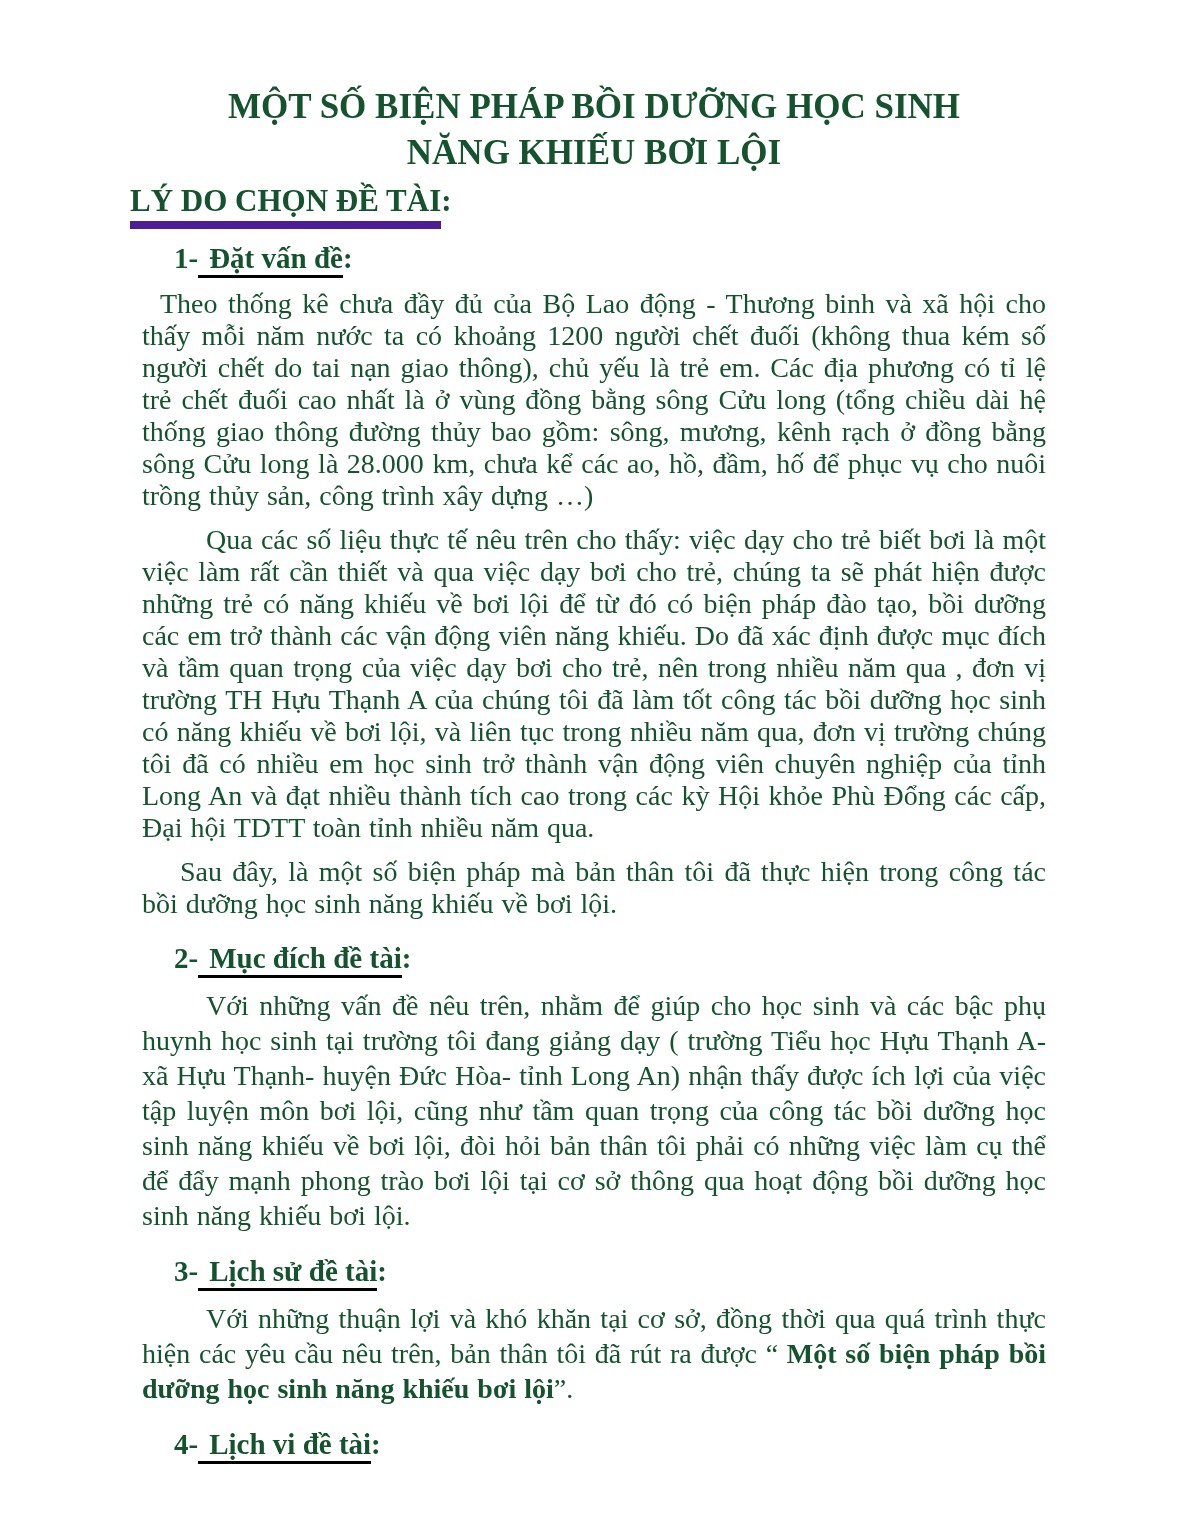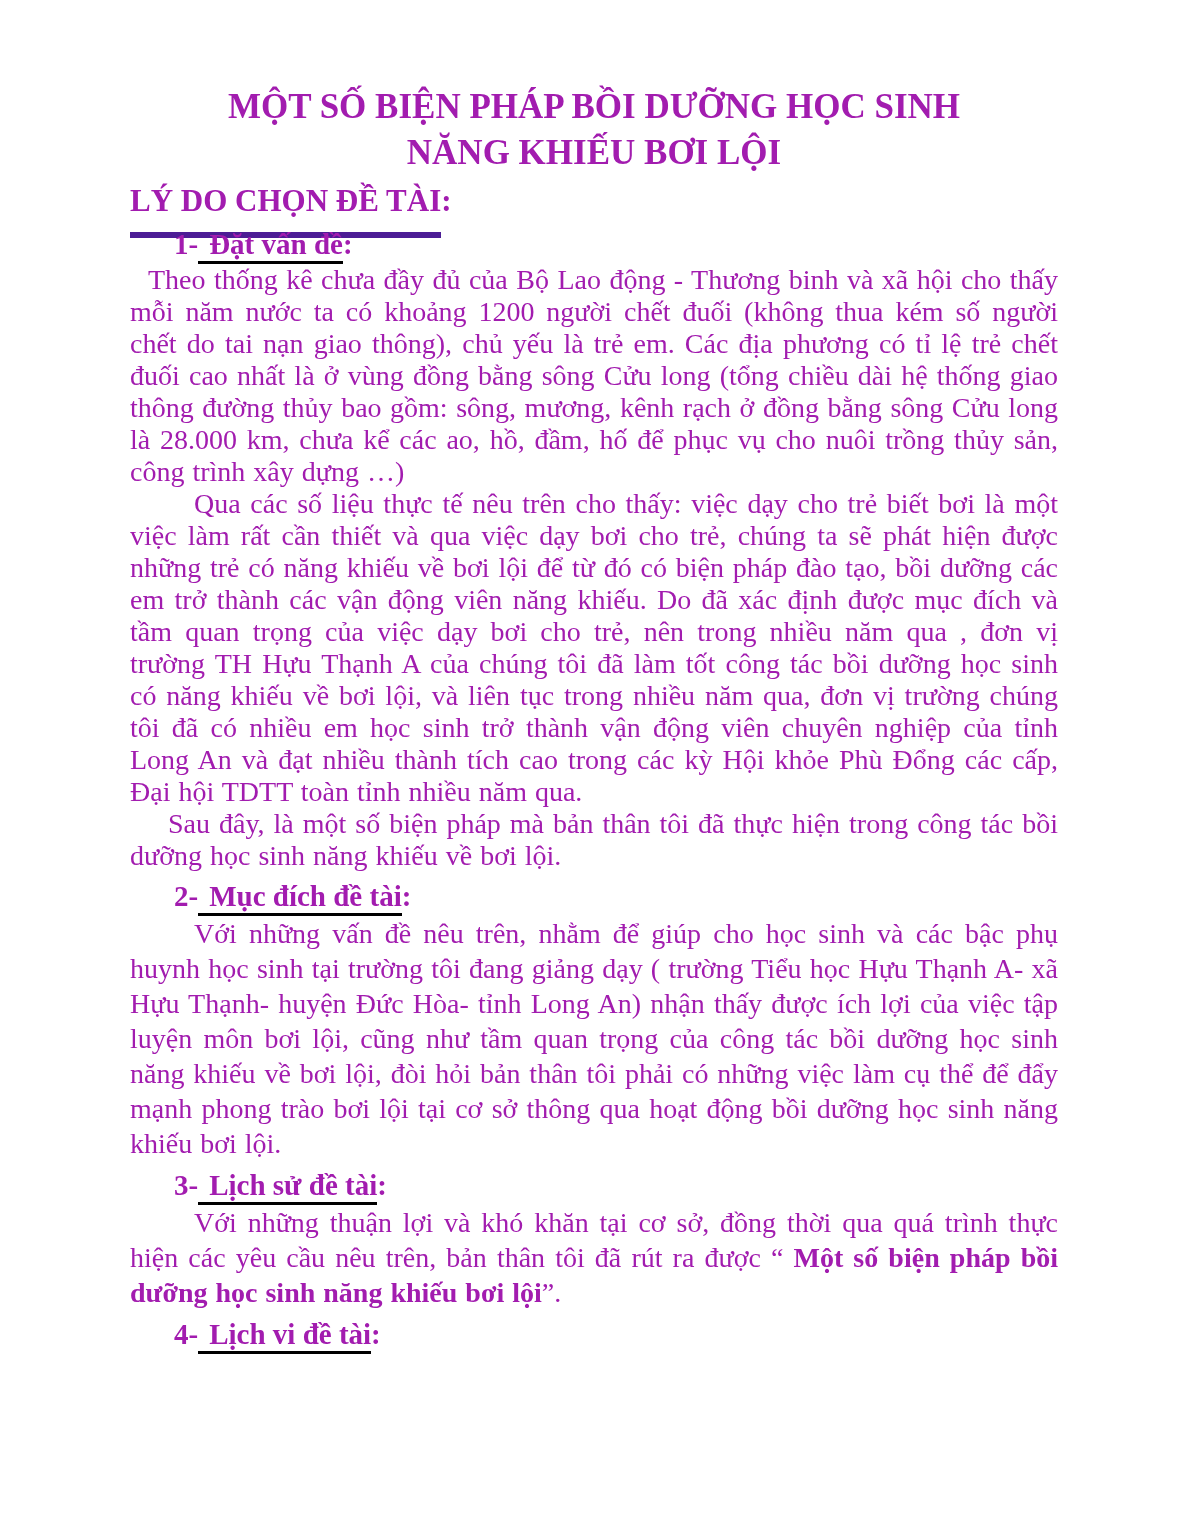--- a/index.html
+++ b/index.html
@@ -5,21 +5,21 @@
   html, body {
     margin: 0;
     padding: 0;
     background: #ffffff;
   }
   .page {
     position: relative;
     width: 1190px;
     height: 1540px;
     background: #ffffff;
-    color: #a21caf;
+    color: #14532d;
     font-family: "Liberation Serif", "DejaVu Serif", serif;
     overflow: hidden;
   }
   .content {
     position: absolute;
     left: 130px;
     top: 84px;
     width: 928px;
   }
   .doc-title {
@@ -29,38 +29,38 @@
     line-height: 46px;
     letter-spacing: 0px;
   }
   .main-heading {
     margin-top: 6px;
     font-size: 31px;
     font-weight: bold;
     line-height: 38px;
   }
   .main-heading .ul {
-    border-bottom: 6px solid #4c1d95;
-    padding-bottom: 14px;
+    border-bottom: 8px solid #4c1d95;
+    padding-bottom: 3px;
   }
   .sec-heading {
     margin-left: 44px;
-    margin-top: 6px;
+    margin-top: 20px;
     margin-bottom: 2px;
     font-size: 29px;
     font-weight: bold;
     line-height: 36px;
   }
   .sec-heading .ul {
     border-bottom: 3px solid #000;
     padding-left: 11px;
     padding-bottom: 1px;
   }
   p.body-para {
-    margin: 0;
+    margin: 12px;
     text-align: justify;
     font-size: 28px;
     line-height: 32px;
     word-spacing: 1px;
   }
   p.lh-wide {
     line-height: 35px;
   }
   .ind-sm { text-indent: 18px; }
   .ind-md { text-indent: 38px; }

